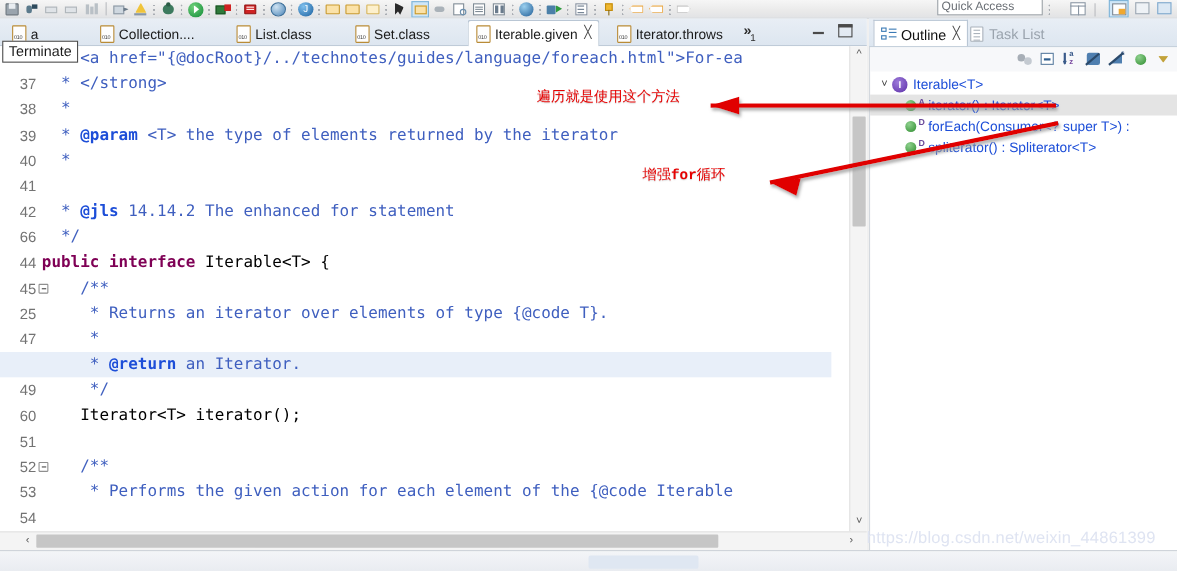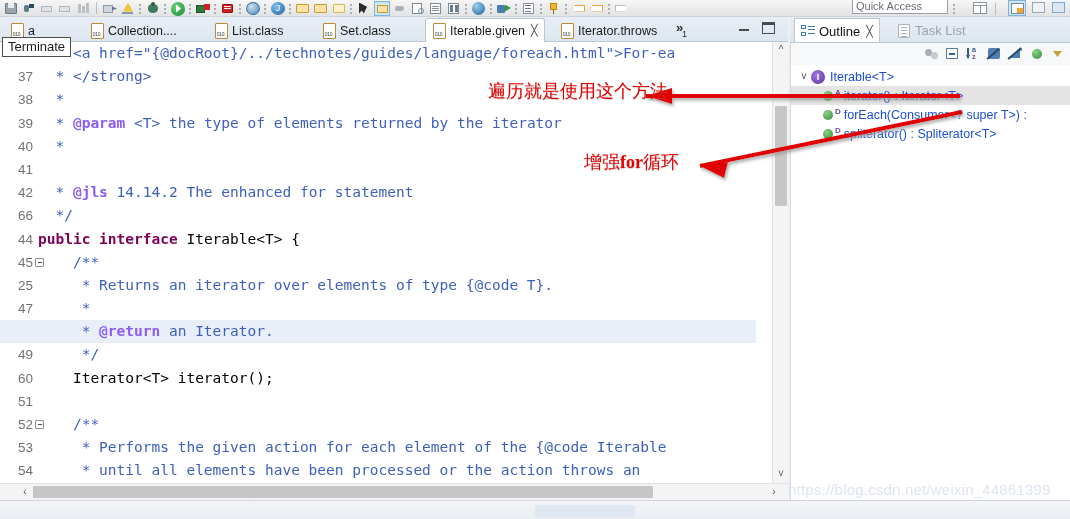--- a/index.html
+++ b/index.html
@@ -209,21 +209,21 @@
     background: #4a4a4a;
   }
   .ctext {
     position: absolute;
     left: 38px;
     top: 0;
   }
   .kw { color: #7f0055; font-weight: bold; }
   .pln { color: #000000; }
   .jdoc { color: #3f5fbf; }
-  .jtag { color: #8b5cf6; font-weight: bold; }
+  .jtag { color: #1d4ed8; font-weight: bold; }
 
   
   .vscroll {
     position: absolute;
     right: 0; top: 25px;
     width: 16px; height: 458px;
     background: #f4f4f4;
     border-left: 1px solid #e2e2e2;
   }
   .vscroll .arrow-up, .vscroll .arrow-dn {
@@ -362,22 +362,22 @@
     font-size: 8px; color: #6b4b9b; font-weight: bold;
     margin-right: 3px; align-self: flex-start;
     margin-top: 2px; flex: 0 0 auto;
   }
   .tlabel { color: #1d4ed8; }
 
   
   .anno {
     position: absolute;
     color: #e60000;
-    font-family: Liberation Serif, serif;
-    font-size: 18px;
+    font-family: Liberation Mono, monospace;
+    font-size: 13px;
     white-space: nowrap;
     z-index: 30;
     text-shadow: 0 1px 1px rgba(160,160,160,0.45);
   }
   .arrow-svg { position: absolute; z-index: 29; }
 
   
   .watermark {
     position: absolute;
     left: 788px; bottom: 21px;
@@ -658,24 +658,20 @@
           <span class="ctext"><span class="pln"></span></span>
         </div>
         <div class="cl">
           <span class="ln">53</span>
           <span class="fold"></span>
           <span class="ctext"><span class="jdoc">    /**</span></span>
         </div>
         <div class="cl">
           <span class="ln">54</span>
           <span class="ctext"><span class="jdoc">     * Performs the given action for each element of the {@code Iterable</span></span>
-        </div>
-        <div class="cl">
-          
-          <span class="ctext"><span class="jdoc">     * until all elements have been processed or the action throws an</span></span>
         </div>
 
       </div>
     </div>
 
     <div class="vscroll">
       <div class="arrow-up">^</div>
       <div class="vthumb"></div>
       <div class="arrow-dn">˅</div>
     </div>
@@ -694,21 +690,21 @@
       <div class="rp-tab active" style="left:4px;">
         <span class="outline-ico">
           <span class="sq" style="left:0;top:1px;width:5px;height:4px;border:1px solid #3a7ab5;"></span>
           <span class="sq" style="left:0;top:8px;width:5px;height:4px;border:1px solid #3a7ab5;"></span>
           <span class="sq" style="left:7px;top:2px;width:7px;height:1px;background:#3a7ab5;box-shadow:0 3px 0 #3a7ab5;"></span>
           <span class="sq" style="left:7px;top:9px;width:7px;height:1px;background:#3a7ab5;"></span>
         </span>
         <span>Outline</span>
         <span class="tab-close">╳</span>
       </div>
-      <div class="rp-tab inactive" style="left:102px;">
+      <div class="rp-tab inactive" style="left:86px;">
         <span class="tasklist-ico"></span>
         <span>Task List</span>
       </div>
     </div>
 
     <div class="rp-body">
       <div class="rp-toolbar">
         <span class="rpt-ico">
           <span class="sq" style="left:1px;top:3px;width:7px;height:7px;border-radius:50%;background:#a7aeb6;"></span>
           <span class="sq" style="left:7px;top:6px;width:7px;height:7px;border-radius:50%;background:#c4cad1;"></span>

